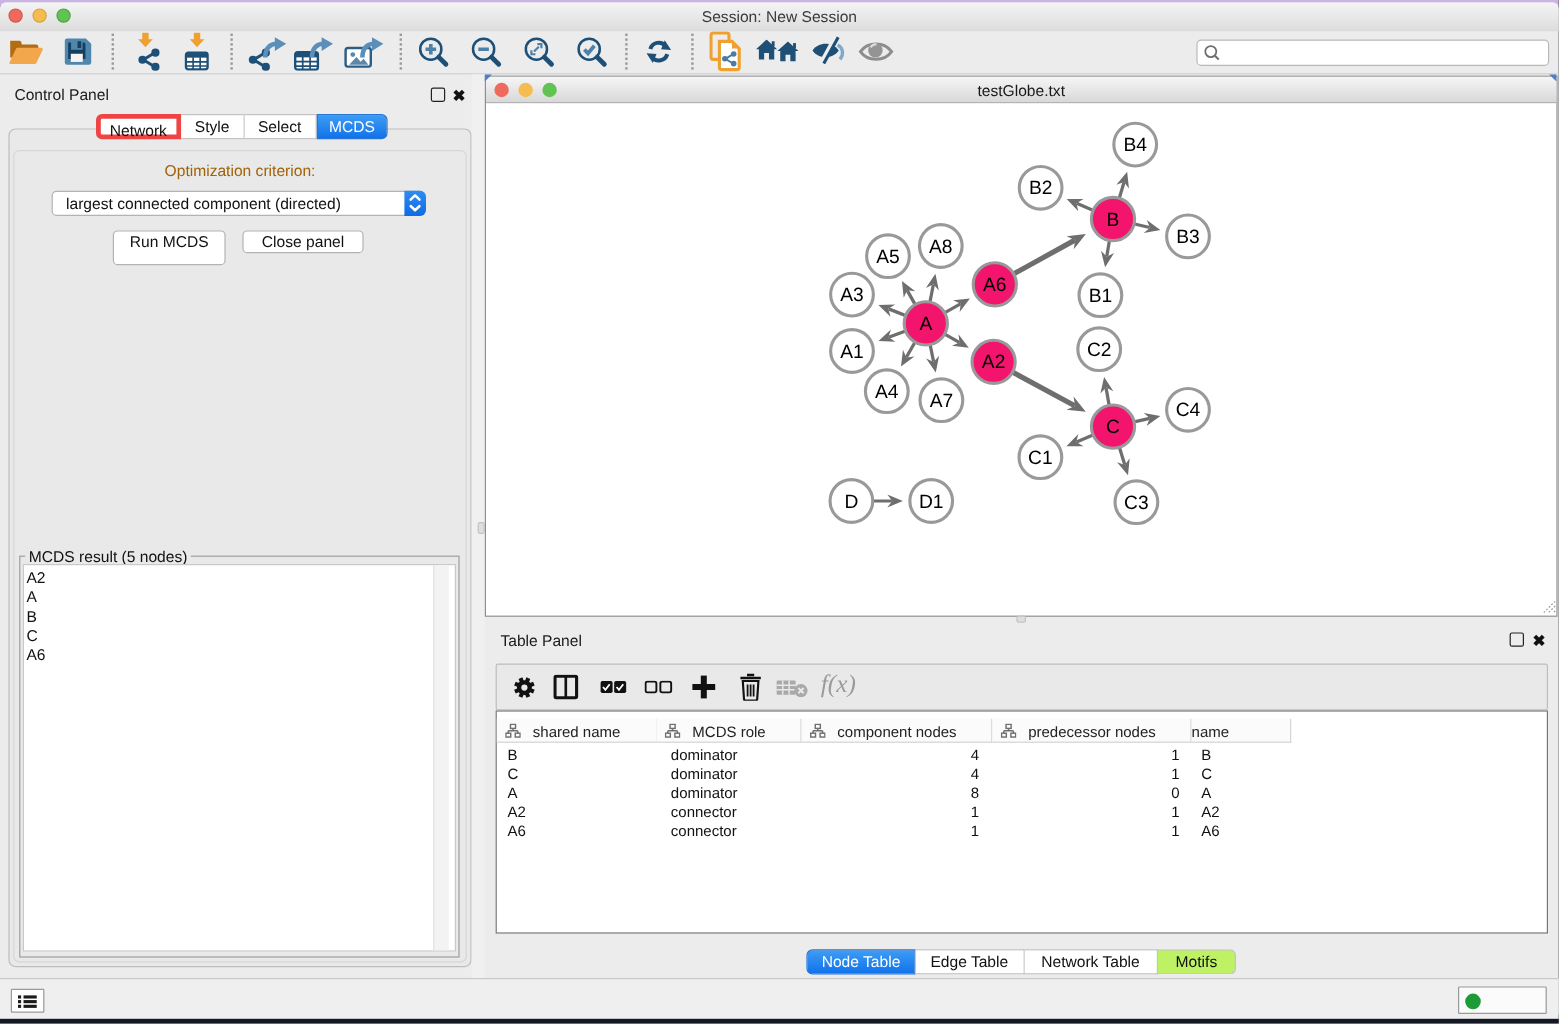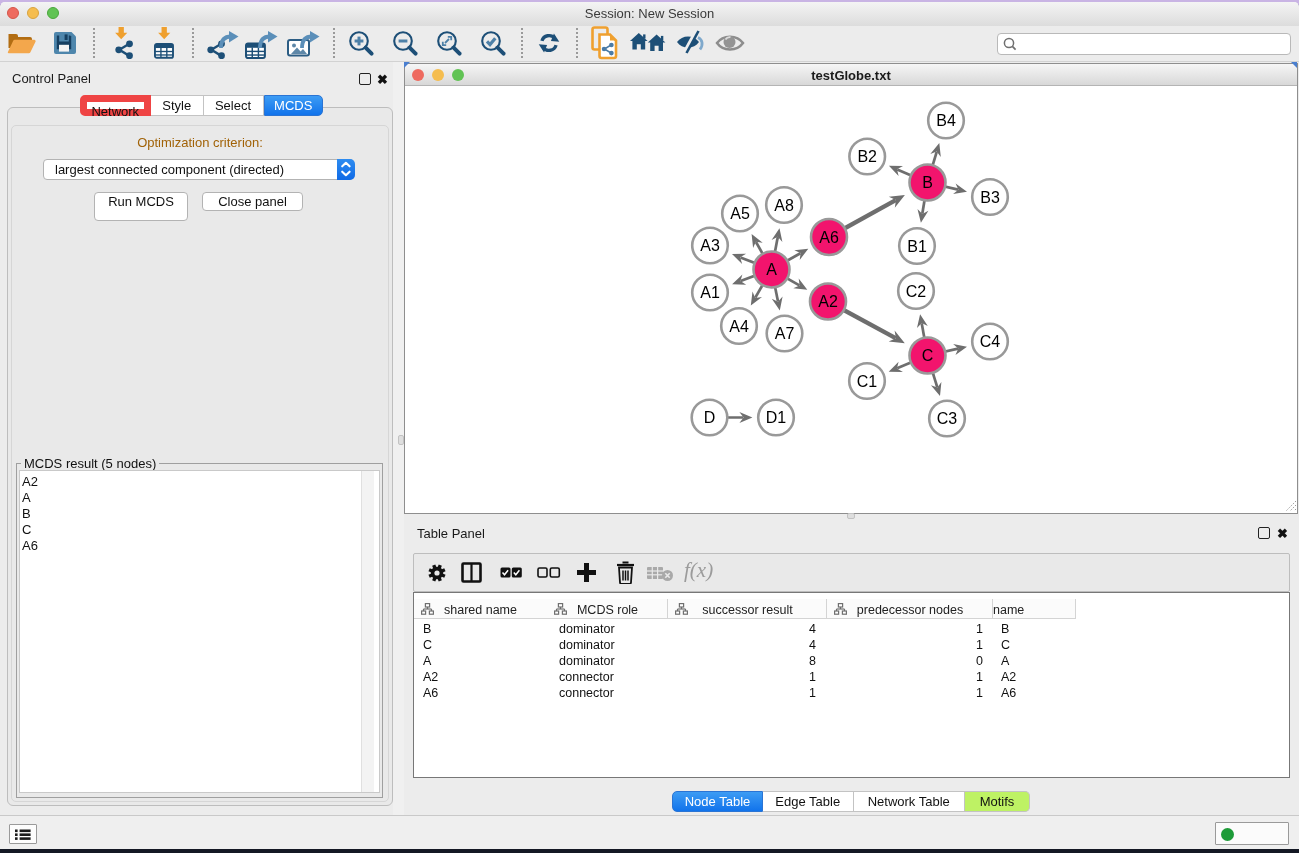--- a/index.html
+++ b/index.html
@@ -174,21 +174,21 @@
 <div style="position:absolute;left:997px;top:33px;width:292px;height:20px;background:#fff;border:1px solid #b9b9b9;border-radius:4px"></div>
 <svg style="position:absolute;left:1002px;top:36px;" width="16" height="16" viewBox="0 0 16 16">
     <circle cx="7" cy="7" r="4.6" fill="none" stroke="#6f6f6f" stroke-width="1.5"></circle>
     <line x1="10.4" y1="10.4" x2="13.6" y2="13.6" stroke="#6f6f6f" stroke-width="1.7"></line>
   </svg>
 <div style="position:absolute;left:12px;top:71px;font-size:13px;color:#1a1a1a">Control Panel</div>
 <div style="position:absolute;left:359px;top:73px;width:10px;height:10px;border:1.6px solid #222;border-radius:2px"></div>
 <div style="position:absolute;left:377px;top:72px;font-size:13px;font-weight:bold;color:#111">✖</div>
 <div style="position:absolute;left:7px;top:107px;width:386px;height:699px;border:1px solid #bdbdbd;border-radius:6px;background:#e9e9e9;box-sizing:border-box"></div>
 <div style="position:absolute;left:11px;top:125px;width:378px;height:677px;border:1px solid #d6d6d6;border-radius:5px;box-sizing:border-box"></div>
-<div style="position:absolute;left:79.5px;top:95px;width:71.5px;height:21px;box-sizing:border-box;background:#fff;color:#111;border:7px solid #ef4444;border-radius:5px 0 0 5px;text-align:center;font-size:13px;line-height:19px">Network</div>
+<div style="position:absolute;left:79.5px;top:95px;width:71.5px;height:21px;box-sizing:border-box;background:#fff;color:#111;border:4px solid #ef4444;border-radius:5px 0 0 5px;text-align:center;font-size:13px;line-height:19px">Network</div>
 <div style="position:absolute;left:151px;top:95px;width:52.5px;height:21px;box-sizing:border-box;background:#fff;color:#111;border:1px solid #c3c3c3;border-left:none;text-align:center;font-size:13px;line-height:19px">Style</div>
 <div style="position:absolute;left:203.5px;top:95px;width:60.0px;height:21px;box-sizing:border-box;background:#fff;color:#111;border:1px solid #c3c3c3;border-left:none;text-align:center;font-size:13px;line-height:19px">Select</div>
 <div style="position:absolute;left:263.5px;top:95px;width:59.5px;height:21px;box-sizing:border-box;background:linear-gradient(#3d9cf4,#1173eb);color:#fff;border:1px solid #2a74d4;border-radius:0 5px 5px 0;text-align:center;font-size:13px;line-height:19px">MCDS</div>
 <div style="position:absolute;left:11px;top:135px;width:378px;text-align:center;font-size:13px;color:#a16207">Optimization criterion:</div>
 <div style="position:absolute;left:43px;top:159px;width:311px;height:21px;background:#fff;border:1px solid #b3b3b3;border-radius:4px;box-sizing:border-box"></div>
 <div style="position:absolute;left:55px;top:162px;font-size:13px;color:#111">largest connected component (directed)</div>
 <div style="position:absolute;left:337px;top:158.5px;width:17.5px;height:21.5px;background:linear-gradient(#2e8cf0,#0f6ae6);border-radius:0 5px 5px 0;box-sizing:border-box"></div>
 <svg style="position:absolute;left:339px;top:161px;" width="14" height="16" viewBox="0 0 14 16">
     <g stroke="#fff" stroke-width="2.1" fill="none" stroke-linecap="round" stroke-linejoin="round">
       <path d="M3.2,5.3 L6.9,1.8 L10.6,5.3"></path>
@@ -206,21 +206,21 @@
 <div style="position:absolute;left:22px;top:506px;font-size:13px;color:#111">B</div>
 <div style="position:absolute;left:22px;top:522px;font-size:13px;color:#111">C</div>
 <div style="position:absolute;left:22px;top:538px;font-size:13px;color:#111">A6</div>
 <div style="position:absolute;left:393px;top:62px;width:11px;height:753px;background:#f0f0f0"></div>
 <div style="position:absolute;left:398px;top:435px;width:6px;height:10px;background:#dedede;border:1px solid #c2c2c2;border-radius:2px;box-sizing:border-box"></div>
 <div style="position:absolute;left:404px;top:63px;width:894px;height:451px;background:#fff;border:1px solid #8e8e8e;box-sizing:border-box"></div>
 <div style="position:absolute;left:405px;top:64px;width:892px;height:22px;background:linear-gradient(#f6f6f6,#d8d8d8);border-bottom:1px solid #b4b4b4;box-sizing:border-box"></div>
 <div style="position:absolute;left:412px;top:69px;width:12px;height:12px;border-radius:50%;background:#ee6a5f"></div>
 <div style="position:absolute;left:432px;top:69px;width:12px;height:12px;border-radius:50%;background:#f5bd4f"></div>
 <div style="position:absolute;left:452px;top:69px;width:12px;height:12px;border-radius:50%;background:#61c354"></div>
-<div style="position:absolute;left:405px;top:68px;width:892px;text-align:center;font-size:13px;font-weight:bold;color:#1a1a1a">testGlobe.txt</div>
+<div style="position:absolute;left:405px;top:68px;width:892px;text-align:center;font-size:13px;font-weight:normal;color:#1a1a1a">testGlobe.txt</div>
 <div style="position:absolute;left:404px;top:62px;width:0;height:0;border-top:6px solid #4a7fd0;border-right:6px solid transparent"></div>
 <div style="position:absolute;left:1291px;top:62px;width:0;height:0;border-top:6px solid #4a7fd0;border-left:6px solid transparent"></div>
 <svg style="position:absolute;left:1286px;top:501px;" width="11" height="11" viewBox="0 0 11 11">
     <g stroke="#9a9a9a" stroke-width="1" stroke-dasharray="1.5,1.5">
       <line x1="10" y1="0" x2="0" y2="10"></line>
       <line x1="10" y1="4" x2="4" y2="10"></line>
       <line x1="10" y1="8" x2="8" y2="10"></line>
     </g>
   </svg>
 <svg width="893" height="421" style="position:absolute;left:405px;top:87px">
@@ -391,21 +391,21 @@
       <line x1="6.5" y1="3" x2="6.5" y2="6"></line>
       <line x1="2.5" y1="6" x2="10.5" y2="6"></line>
       <line x1="2.5" y1="6" x2="2.5" y2="8"></line>
       <line x1="10.5" y1="6" x2="10.5" y2="8"></line>
       <rect x="4.4" y="0.6" width="4.2" height="3.4"></rect>
       <rect x="0.6" y="8" width="4" height="3.2"></rect>
       <rect x="8.4" y="8" width="4" height="3.2"></rect>
     </g>
   </svg>
 <div style="position:absolute;left:668px;top:599px;width:159px;height:20px;background:#fbfbfb;border-right:1px solid #d4d4d4;border-bottom:1px solid #d4d4d4;box-sizing:border-box"></div>
-<div style="position:absolute;left:668px;top:603px;width:159px;text-align:center;font-size:12.5px;color:#222">successor result</div>
+<div style="position:absolute;left:668px;top:603px;width:159px;text-align:center;font-size:12.5px;color:#222">component nodes</div>
 <svg style="position:absolute;left:675px;top:603px;" width="13" height="12" viewBox="0 0 13 12">
     <g stroke="#6f6f6f" fill="#fff" stroke-width="1.2">
       <line x1="6.5" y1="3" x2="6.5" y2="6"></line>
       <line x1="2.5" y1="6" x2="10.5" y2="6"></line>
       <line x1="2.5" y1="6" x2="2.5" y2="8"></line>
       <line x1="10.5" y1="6" x2="10.5" y2="8"></line>
       <rect x="4.4" y="0.6" width="4.2" height="3.4"></rect>
       <rect x="0.6" y="8" width="4" height="3.2"></rect>
       <rect x="8.4" y="8" width="4" height="3.2"></rect>
     </g>

